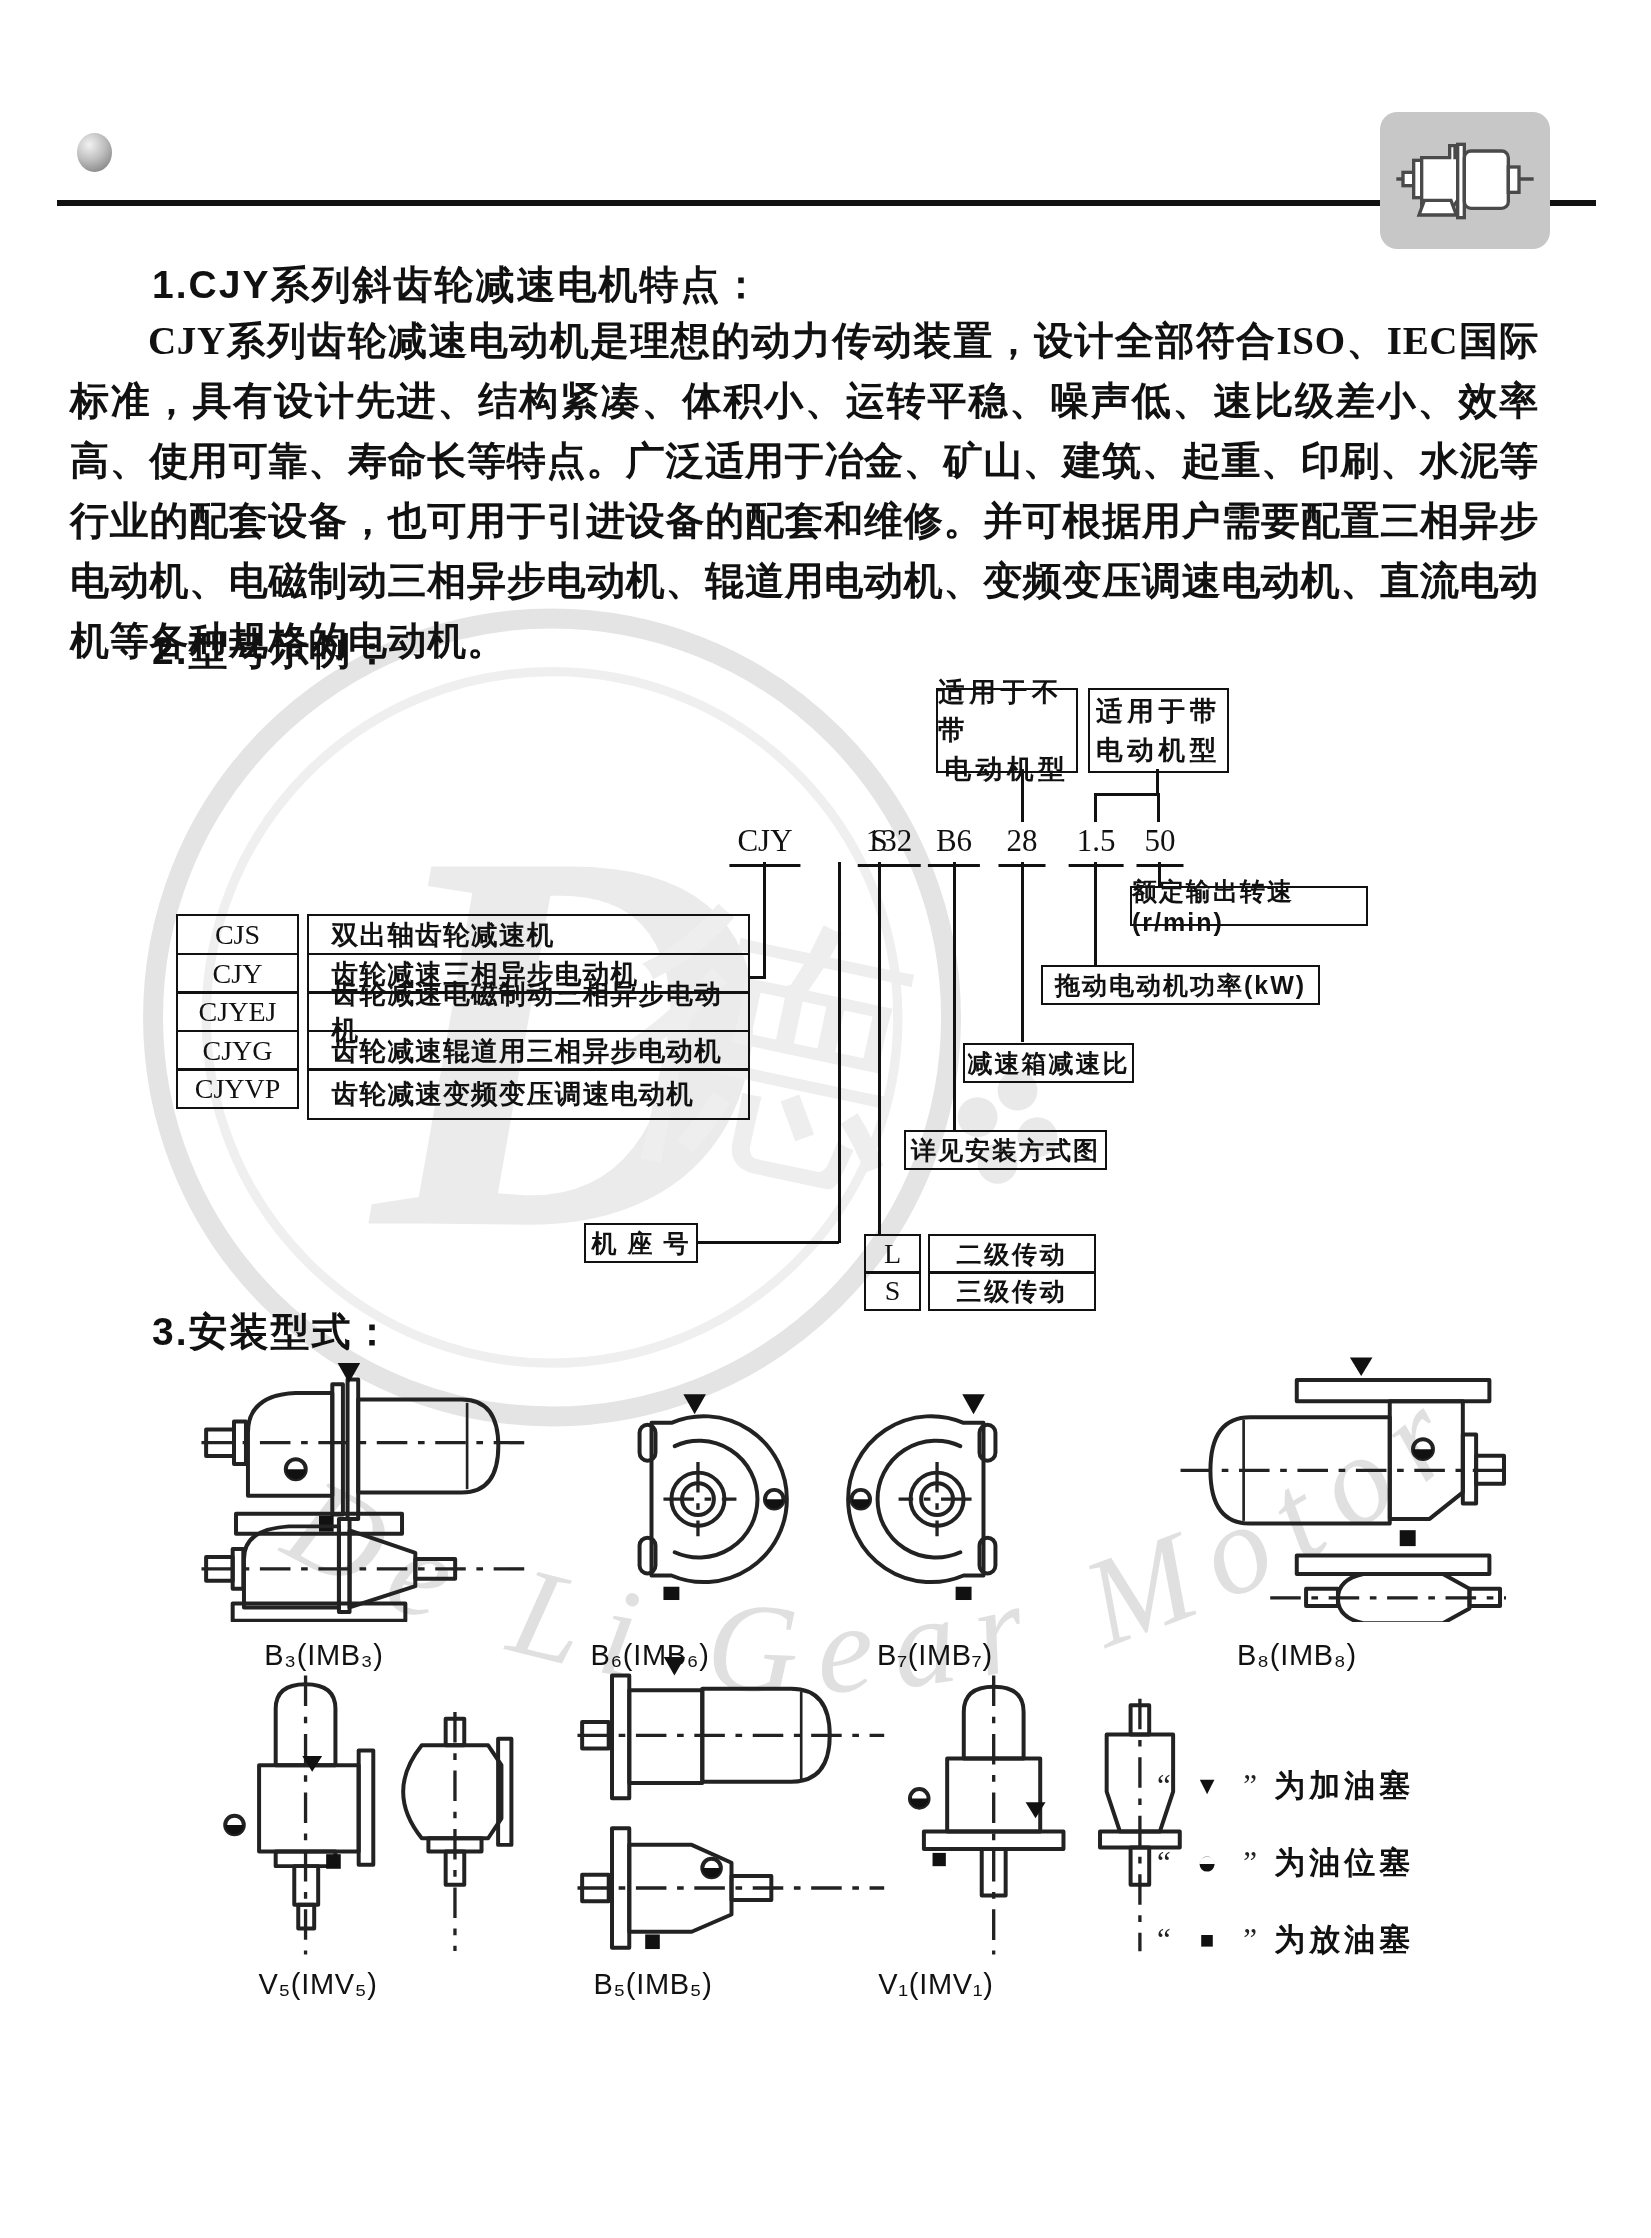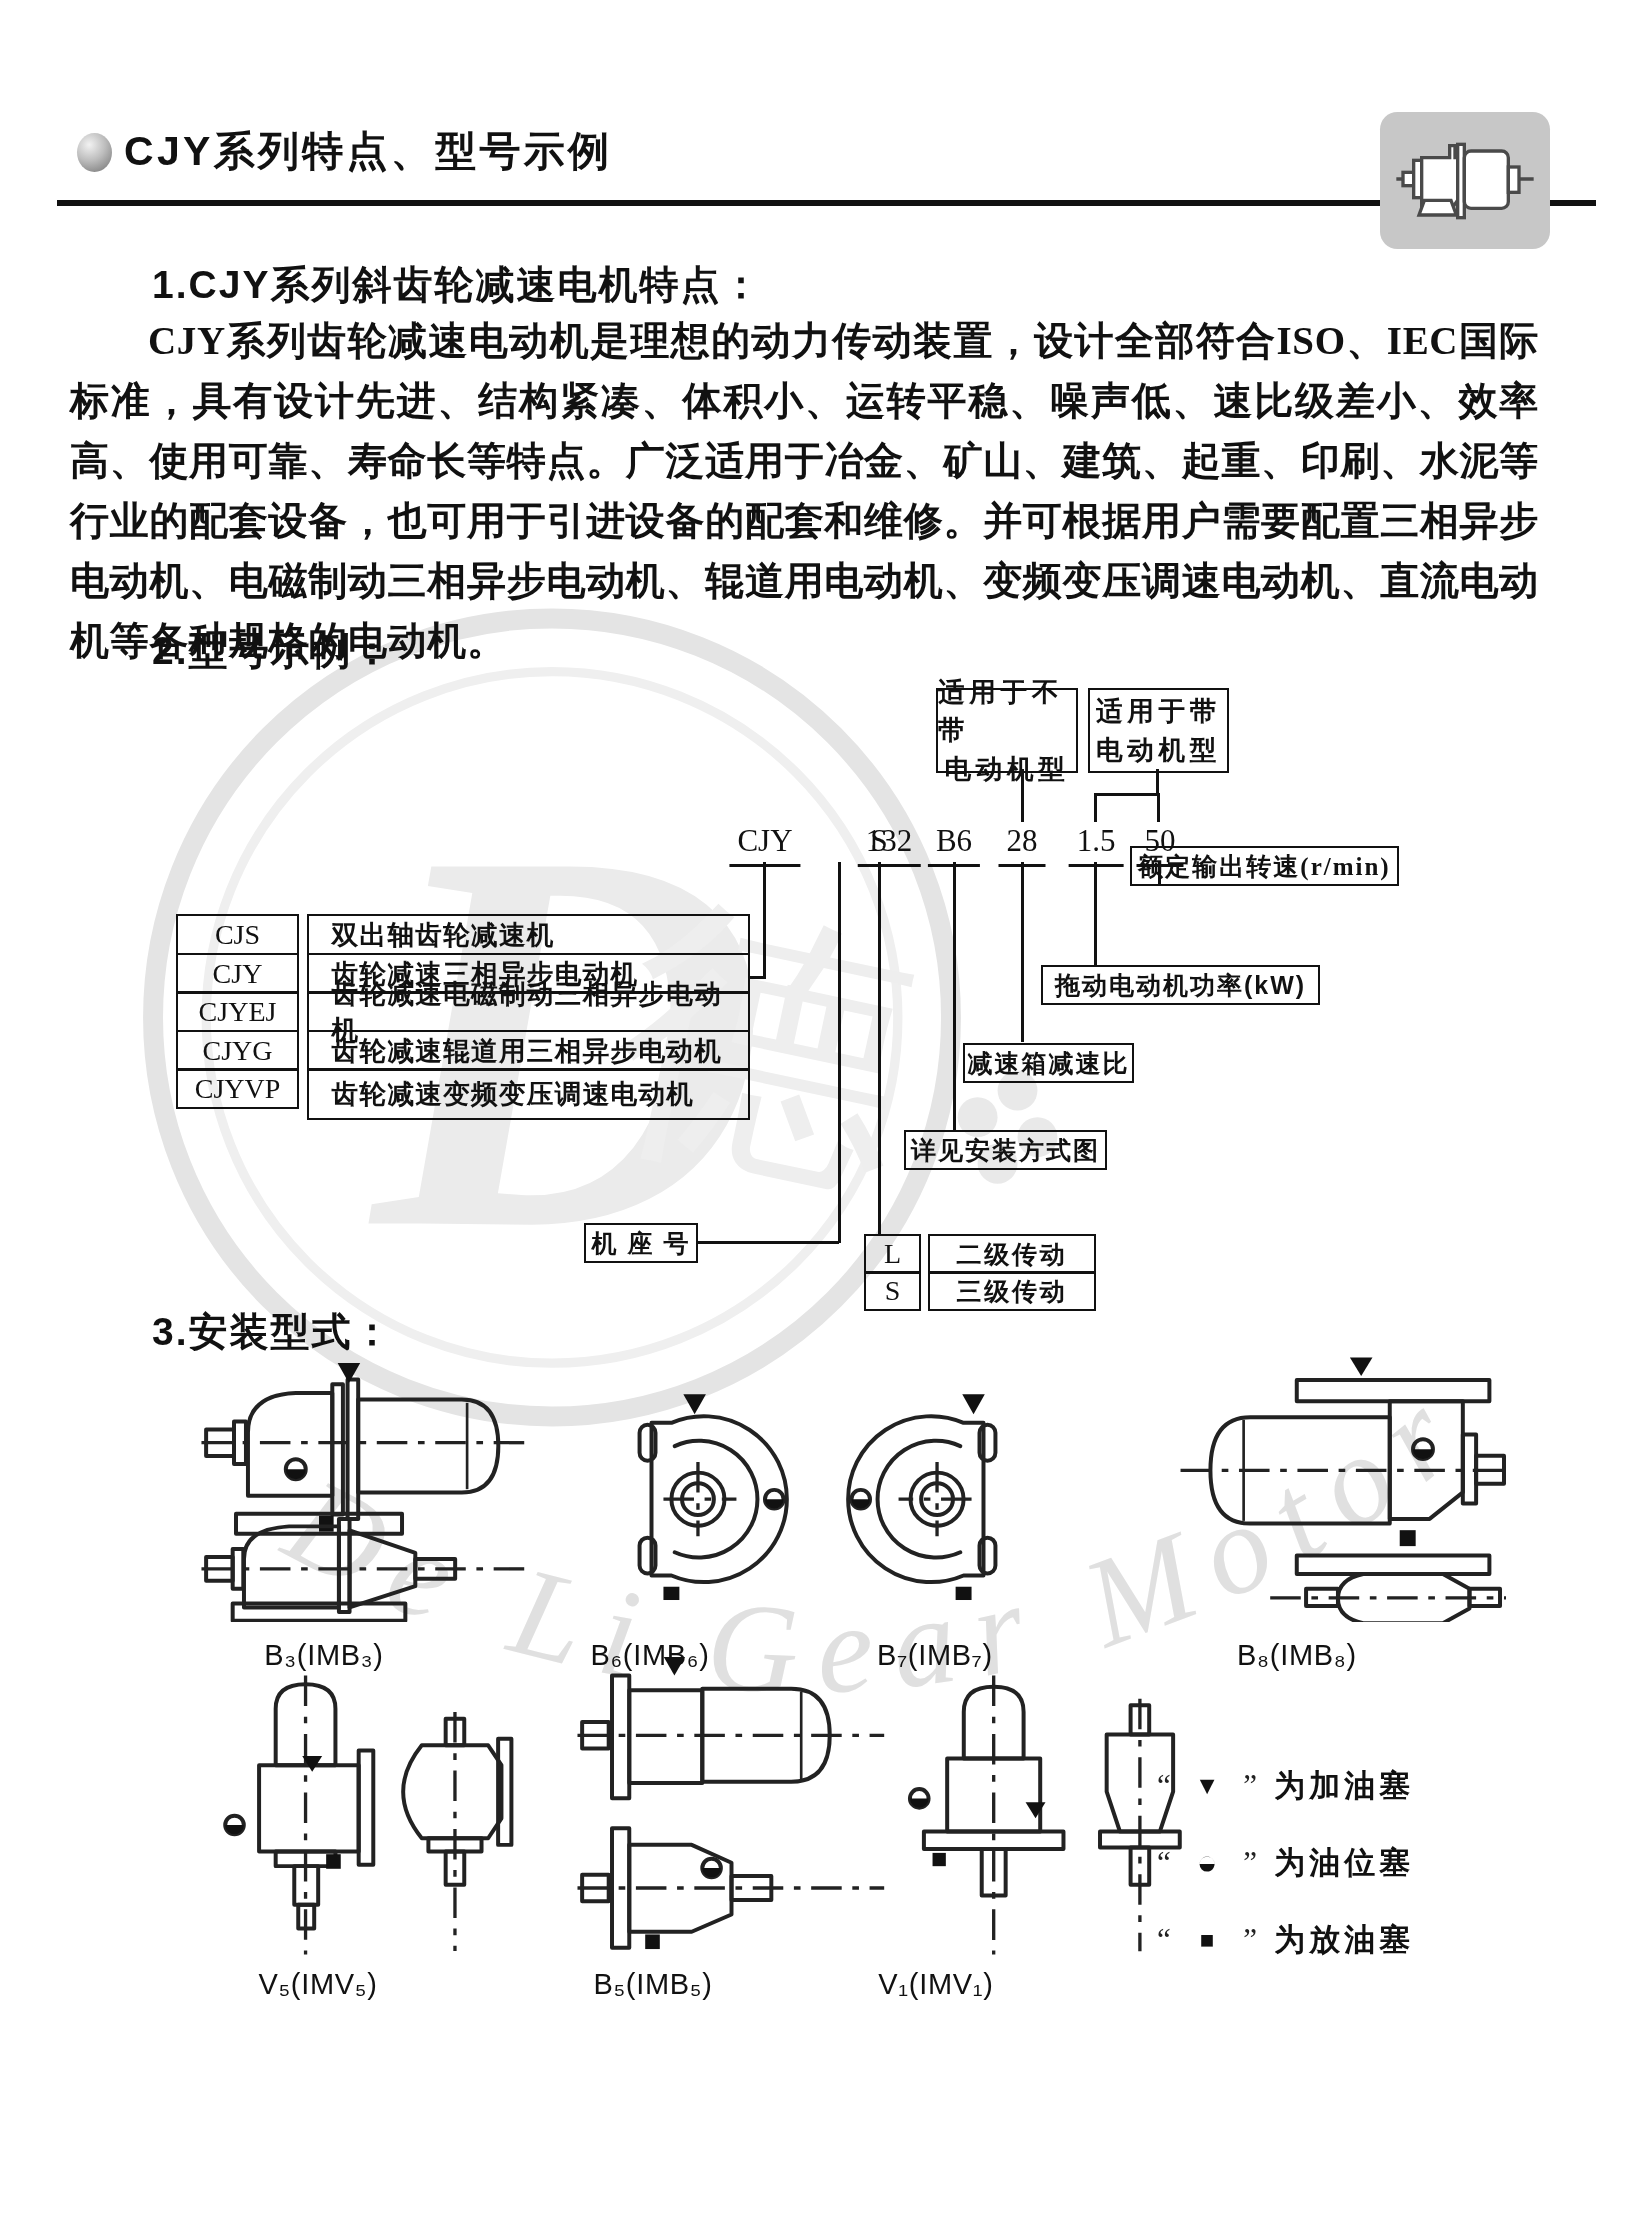--- a/index.html
+++ b/index.html
@@ -66,21 +66,20 @@
     </g>
     <defs>
       <path id="wmarc" d="M 420 2330 A 1550 1550 0 0 0 2350 2040" fill="none"></path>
     </defs>
     <text font-family="Liberation Serif, serif" font-style="italic" font-size="190" fill="#e0e0e0" letter-spacing="34">
       <textPath href="#wmarc">De Li Gear Motor</textPath>
     </text>
   </svg>
 
   <div class="bullet fg"></div>
-  <div class="page-title fg">CJY系列特点、型号示例</div>
   <div class="top-rule fg"></div>
   <div class="icon-box fg">
     <svg width="140" height="100" viewBox="0 0 210 150">
       <g stroke="#4a4a4a" stroke-width="5" fill="#ffffff">
         <line x1="2" y1="72" x2="208" y2="72"></line>
         <rect x="12" y="62" width="16" height="20"></rect>
         <rect x="28" y="44" width="12" height="56"></rect>
         <path d="M40,40 h42 v-18 h8 v18 h4 v64 l-10,14 h-44 z"></path>
         <rect x="94" y="20" width="10" height="110"></rect>
         <rect x="104" y="30" width="66" height="86" rx="10"></rect>
@@ -132,21 +131,21 @@
   <div class="cell desc fg" style="left:307px;top:914px;width:443px;height:41px;">双出轴齿轮减速机</div>
   <div class="cell code fg" style="left:176px;top:953px;width:123px;height:41px;">CJY</div>
   <div class="cell desc fg" style="left:307px;top:953px;width:443px;height:41px;">齿轮减速三相异步电动机</div>
   <div class="cell code fg" style="left:176px;top:991px;width:123px;height:41px;">CJYEJ</div>
   <div class="cell desc fg" style="left:307px;top:991px;width:443px;height:41px;">齿轮减速电磁制动三相异步电动机</div>
   <div class="cell code fg" style="left:176px;top:1030px;width:123px;height:41px;">CJYG</div>
   <div class="cell desc fg" style="left:307px;top:1030px;width:443px;height:41px;">齿轮减速辊道用三相异步电动机</div>
   <div class="cell code fg" style="left:176px;top:1068px;width:123px;height:41px;">CJYVP</div>
   <div class="cell desc fg" style="left:307px;top:1068px;width:443px;height:52px;">齿轮减速变频变压调速电动机</div>
 
-  <div class="lblbox fg" style="left:1130px;top:846px;width:269px;height:40px;font-family:Liberation Serif, serif;">额定输出转速(r/min)</div>
+  <div class="lblbox fg" style="left:1130px;top:886px;width:238px;height:40px;">额定输出转速(r/min)</div>
   <div class="lblbox fg" style="left:1041px;top:965px;width:279px;height:40px;">拖动电动机功率(kW)</div>
   <div class="lblbox fg" style="left:963px;top:1043px;width:171px;height:40px;">减速箱减速比</div>
   <div class="lblbox fg" style="left:904px;top:1130px;width:203px;height:40px;">详见安装方式图</div>
   <div class="lblbox fg" style="left:584px;top:1223px;width:114px;height:40px;">机 座 号</div>
 
   <div class="cell code fg" style="left:864px;top:1234px;width:57px;height:40px;">L</div>
   <div class="cell trans-desc fg" style="left:928px;top:1234px;width:168px;height:40px;">二级传动</div>
   <div class="cell code fg" style="left:864px;top:1271px;width:57px;height:40px;">S</div>
   <div class="cell trans-desc fg" style="left:928px;top:1271px;width:168px;height:40px;">三级传动</div>
 

